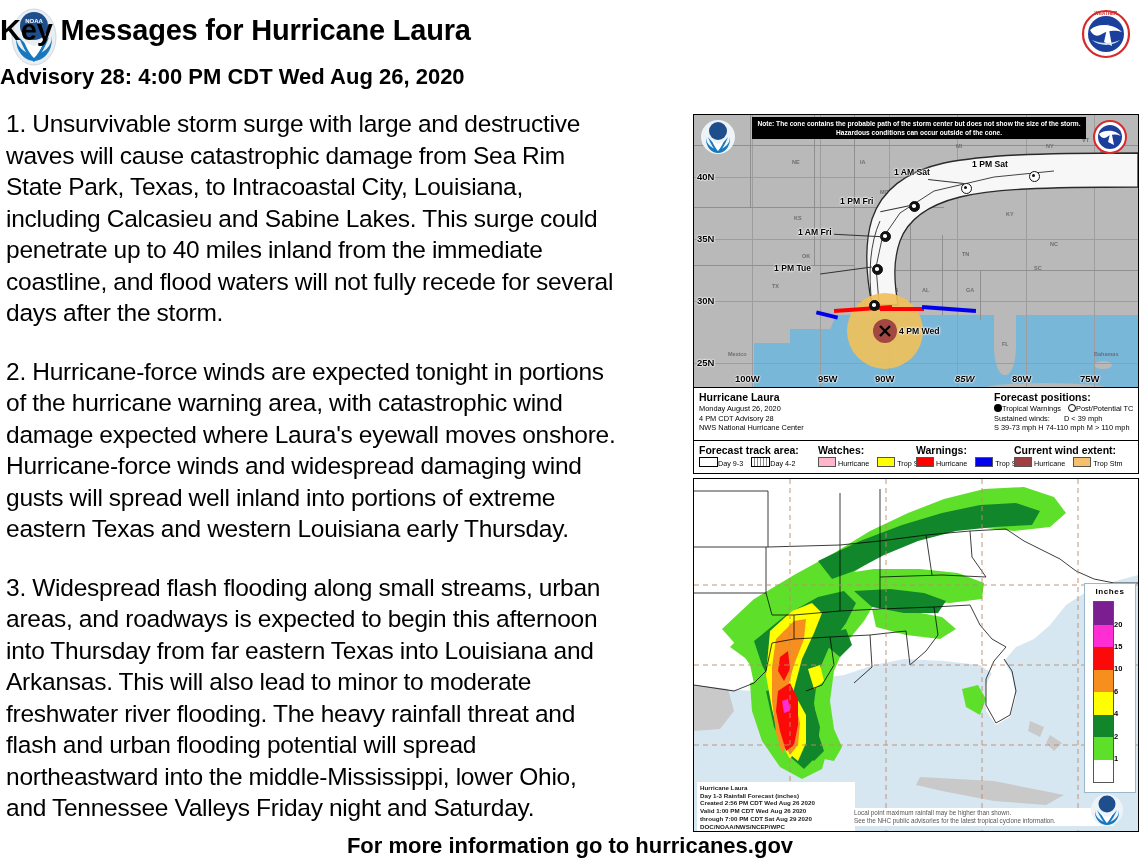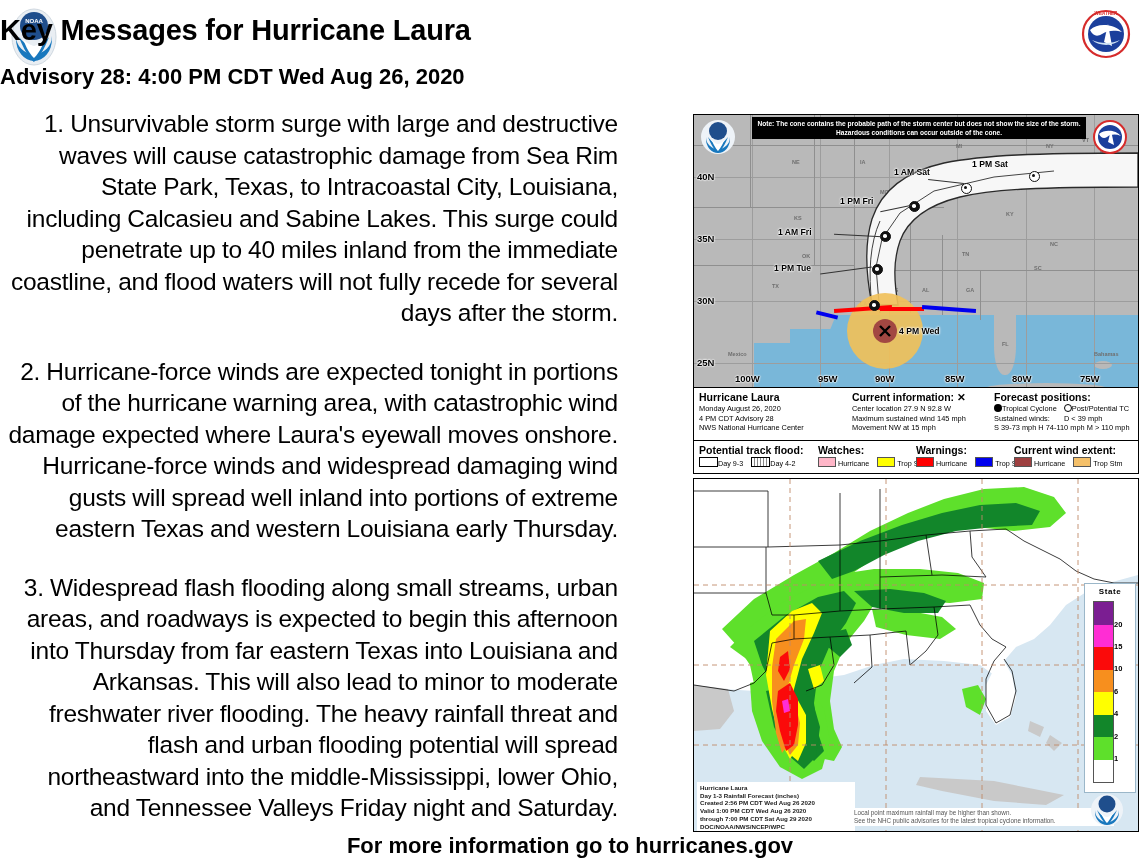--- a/index.html
+++ b/index.html
@@ -8,21 +8,21 @@
 
   
   #header{position:absolute;left:0;top:0;width:1140px;height:98px;}
   #noaa-logo{position:absolute;left:6px;top:6px;width:56px;height:62px;}
   #nws-logo{position:absolute;left:1078px;top:6px;width:56px;height:62px;}
   #title-block{position:absolute;left:0;top:12px;width:1140px;text-align:left;}
   #main-title{font-size:29px;font-weight:bold;letter-spacing:-0.2px;line-height:36px;}
   #sub-title{font-size:22px;font-weight:bold;line-height:30px;margin-top:14px;}
 
   
-  #messages{position:absolute;left:6px;top:108px;width:612px;text-align:right;}
+  #messages{position:absolute;left:6px;top:108px;width:612px;}
   .msg{font-size:24.5px;line-height:31.5px;margin:0 0 27px 0;
        letter-spacing:-0.25px;word-spacing:-0.3px;}
 
   
   #footer{position:absolute;left:0;top:833px;width:1140px;text-align:center;
           font-size:22px;font-weight:bold;}
 
   
   #cone-panel{position:absolute;left:693px;top:114px;width:444px;height:358px;
               border:1px solid #000;background:#fff;overflow:hidden;}
@@ -215,34 +215,34 @@
     <div class="fpos post" style="left:267px;top:68px;"></div>
     <div class="fpos post" style="left:335px;top:56px;"></div>
 
     <div class="leader" style="left:126px;top:155px;width:52px;transform:rotate(-8deg);"></div>
     <div class="leader" style="left:140px;top:120px;width:48px;transform:rotate(3deg);"></div>
     <div class="leader" style="left:186px;top:93px;width:32px;transform:rotate(-12deg);"></div>
     <div class="leader" style="left:234px;top:66px;width:36px;transform:rotate(6deg);"></div>
 
     <span class="ftime" style="left:205px;top:211px;">4 PM Wed</span>
     <span class="ftime" style="left:80px;top:148px;">1 PM Tue</span>
-    <span class="ftime" style="left:84px;top:112px;">1 AM Fri</span>
+    <span class="ftime" style="left:104px;top:112px;">1 AM Fri</span>
     <span class="ftime" style="left:146px;top:81px;">1 PM Fri</span>
     <span class="ftime" style="left:200px;top:52px;">1 AM Sat</span>
     <span class="ftime" style="left:278px;top:44px;">1 PM Sat</span>
 
     <span class="latlon" style="left:3px;top:56px;">40N</span>
     <span class="latlon" style="left:3px;top:118px;">35N</span>
     <span class="latlon" style="left:3px;top:180px;">30N</span>
     <span class="latlon" style="left:3px;top:242px;">25N</span>
 
     <span class="latlon" style="left:41px;top:258px;">100W</span>
     <span class="latlon" style="left:112px;top:258px;padding-left:12px;">95W</span>
     <span class="latlon" style="left:181px;top:258px;">90W</span>
-    <span class="latlon" style="left:251px;top:258px;">85W</span>
+    <span class="latlon" style="left:261px;top:258px;font-style:italic;">85W</span>
     <span class="latlon" style="left:318px;top:258px;">80W</span>
     <span class="latlon" style="left:386px;top:258px;">75W</span>
 
     <div id="note-box">Note: The cone contains the probable path of the storm center but does not show the size of the storm. Hazardous conditions can occur outside of the cone.</div>
 
     <div id="cone-noaa">
       <svg viewBox="0 0 36 36" width="36" height="36">
         <circle cx="18" cy="18" r="17" fill="#eef3f8"></circle>
         <circle cx="18" cy="12" r="9" fill="#1f4e8c"></circle>
         <path d="M6 18 A12 12 0 0 0 30 18 L30 20 A12 14 0 0 1 6 20 Z" fill="#1878be"></path>
@@ -263,45 +263,39 @@
   <div id="cone-legend">
     <div id="leg-row1">
 
       <div class="leg-col" style="left:5px;width:152px;">
         <div class="leg-h">Hurricane Laura</div>
         <div class="leg-s">Monday August 26, 2020</div>
         <div class="leg-s">4 PM CDT Advisory 28</div>
         <div class="leg-s">NWS National Hurricane Center</div>
       </div>
 
-      <div class="leg-col" style="left:158px;width:140px;">
-        <div class="leg-h">Current information: ✕</div>
-        <div class="leg-s">Center location 27.9 N 92.8 W</div>
-        <div class="leg-s">Maximum sustained wind 145 mph</div>
-        <div class="leg-s">Movement NW at 15 mph</div>
-      </div>
 
       <div class="leg-col" style="left:300px;width:142px;">
         <div class="leg-h">Forecast positions:</div>
         <div class="leg-s">
-          <span style="display:inline-block;width:8px;height:8px;border-radius:50%;background:#000;vertical-align:-1px;"></span><span>Tropical Cyclone</span>
+          <span style="display:inline-block;width:8px;height:8px;border-radius:50%;background:#000;vertical-align:-1px;"></span><span>Tropical Warnings</span>
           <span style="display:inline-block;width:8px;height:8px;border-radius:50%;background:#fff;border:1.4px solid #000;box-sizing:border-box;vertical-align:-1px;margin-left:5px;"></span><span>Post/Potential TC</span>
         </div>
         <div class="leg-s">
           <span>Sustained winds:</span>
           <span style="margin-left:12px;">D &lt; 39 mph</span>
         </div>
         <div class="leg-s">S 39-73 mph  H 74-110 mph  M &gt; 110 mph</div>
       </div>
     </div>
 
     <div id="leg-row2">
 
       <div class="leg-col" style="left:5px;width:116px;">
-        <div class="leg-h">Potential track flood:</div>
+        <div class="leg-h">Forecast track area:</div>
         <div class="leg-s">
           <span style="display:inline-block;width:17px;height:8px;border:1px solid #000;background:#fff;vertical-align:-1px;"></span><span class="key-item">Day 9-3</span>
           <span style="display:inline-block;width:17px;height:8px;border:1px solid #000;background:repeating-linear-gradient(90deg,#fff 0 2px,#888 2px 3px);vertical-align:-1px;"></span><span class="key-item">Day 4-2</span>
         </div>
       </div>
 
       <div class="leg-col" style="left:124px;width:102px;">
         <div class="leg-h">Watches:</div>
         <div class="leg-s">
           <span class="sw" style="background:#ffb6c8;"></span><span class="key-item">Hurricane</span>
@@ -412,21 +406,21 @@
       <line x1="96" y1="0" x2="96" y2="352"></line>
       <line x1="192" y1="0" x2="192" y2="352"></line>
       <line x1="288" y1="0" x2="288" y2="352"></line>
       <line x1="384" y1="0" x2="384" y2="352"></line>
     </g>
   </svg>
 
   <div style="position:absolute;left:390px;top:104px;width:50px;height:208px;
               background:#ffffff;border:1px solid #9bb7c9;">
     <div style="position:absolute;left:0;top:3px;width:50px;text-align:center;
-                font-size:8px;font-weight:bold;letter-spacing:0.6px;">State</div>
+                font-size:8px;font-weight:bold;letter-spacing:0.6px;">Inches</div>
 
     <div style="position:absolute;left:8px;top:17px;width:19px;height:180px;border:1px solid #555;">
       <div class="cb-seg" style="height:12.5%;background:#7b1e92;"></div>
       <div class="cb-seg" style="height:12.5%;background:#ff2dd4;"></div>
       <div class="cb-seg" style="height:12.5%;background:#fb0a0a;"></div>
       <div class="cb-seg" style="height:12.5%;background:#f78f1e;"></div>
       <div class="cb-seg" style="height:12.5%;background:#ffff00;"></div>
       <div class="cb-seg" style="height:12.5%;background:#12862a;"></div>
       <div class="cb-seg" style="height:12.5%;background:#5ee02b;"></div>
       <div class="cb-seg" style="height:12.5%;background:#ffffff;"></div>

